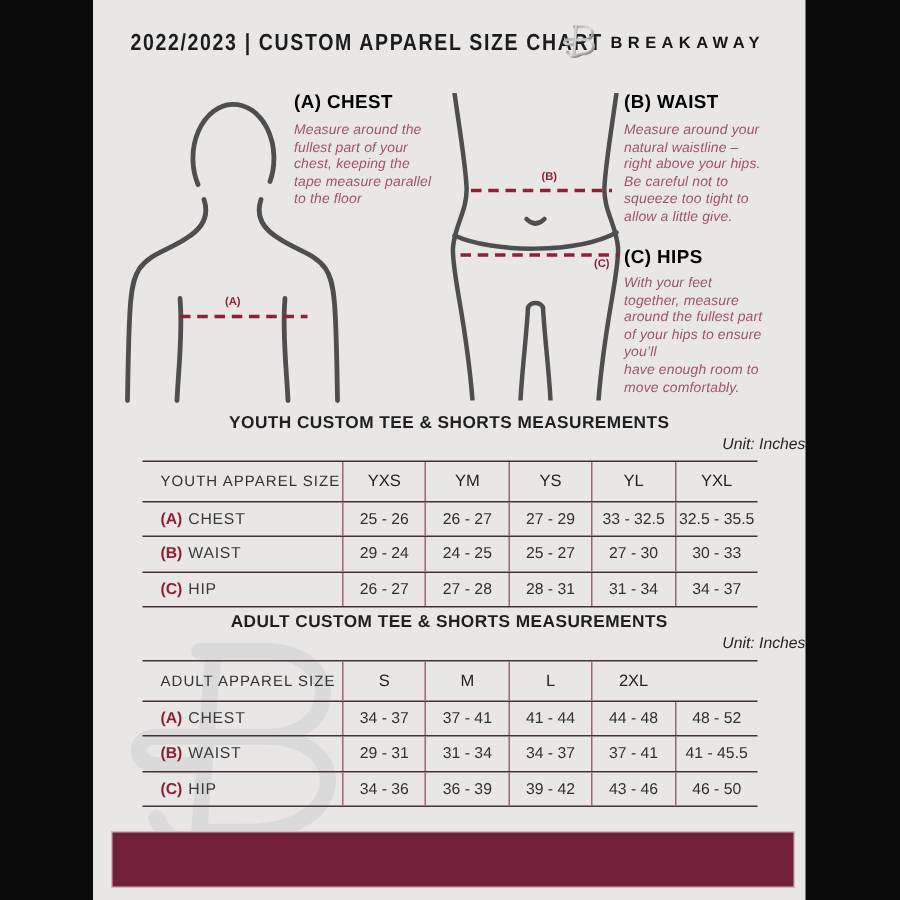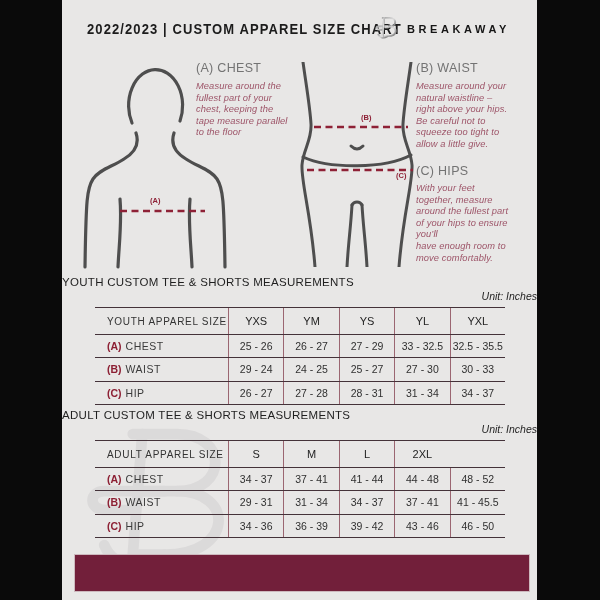--- a/index.html
+++ b/index.html
@@ -14,27 +14,27 @@
     transform:scaleX(0.84); transform-origin:left center; }
   .brand-logo { position:absolute; left:313px; top:14px; }
   .brand-name { position:absolute; left:345px; top:23px; font-size:11px; font-weight:bold;
     color:#161616; letter-spacing:3.6px; white-space:nowrap; }
 
   
   .fig { position:absolute; }
   .fig1 { left:12px; top:57px; }
   .fig2 { left:232px; top:62px; }
   .marker { position:absolute; font-size:7.5px; font-weight:bold; color:#8e2136; }
-  .ghead { position:absolute; font-size:12.5px; font-weight:normal; color:#737373; letter-spacing:0.3px; }
+  .ghead { position:absolute; font-size:12.5px; font-weight:bold; color:#000000; letter-spacing:0.3px; }
   .gtext { position:absolute; font-size:9.3px; font-style:italic; color:#9d5468;
     line-height:11.6px; white-space:pre-line; letter-spacing:0.1px; }
 
   
-  .section-title { position:absolute; left:0; width:100%; font-size:11.5px;
-    font-weight:normal; color:#1f1f1f; letter-spacing:0.3px; }
+  .section-title { position:absolute; left:0; width:100%; text-align:center; font-size:11.5px;
+    font-weight:bold; color:#1f1f1f; letter-spacing:0.3px; }
   .section-unit { position:absolute; left:0; width:100%; text-align:right; font-size:10.5px;
     font-style:italic; color:#252525; }
 
   
   .size-table { position:absolute; left:33px; width:410px; }
   .trow { display:grid; grid-template-columns:133px repeat(5,1fr); border-top:1.5px solid #443239; }
   .size-table .trow:last-child { border-bottom:1.5px solid #443239; }
   .cell { display:flex; align-items:center; justify-content:center; height:22.3px;
     font-size:10.5px; color:#303030; border-left:1.4px solid #9b6671; }
   .trow .cell:first-child { border-left:none; justify-content:flex-start; padding-left:12px; }

